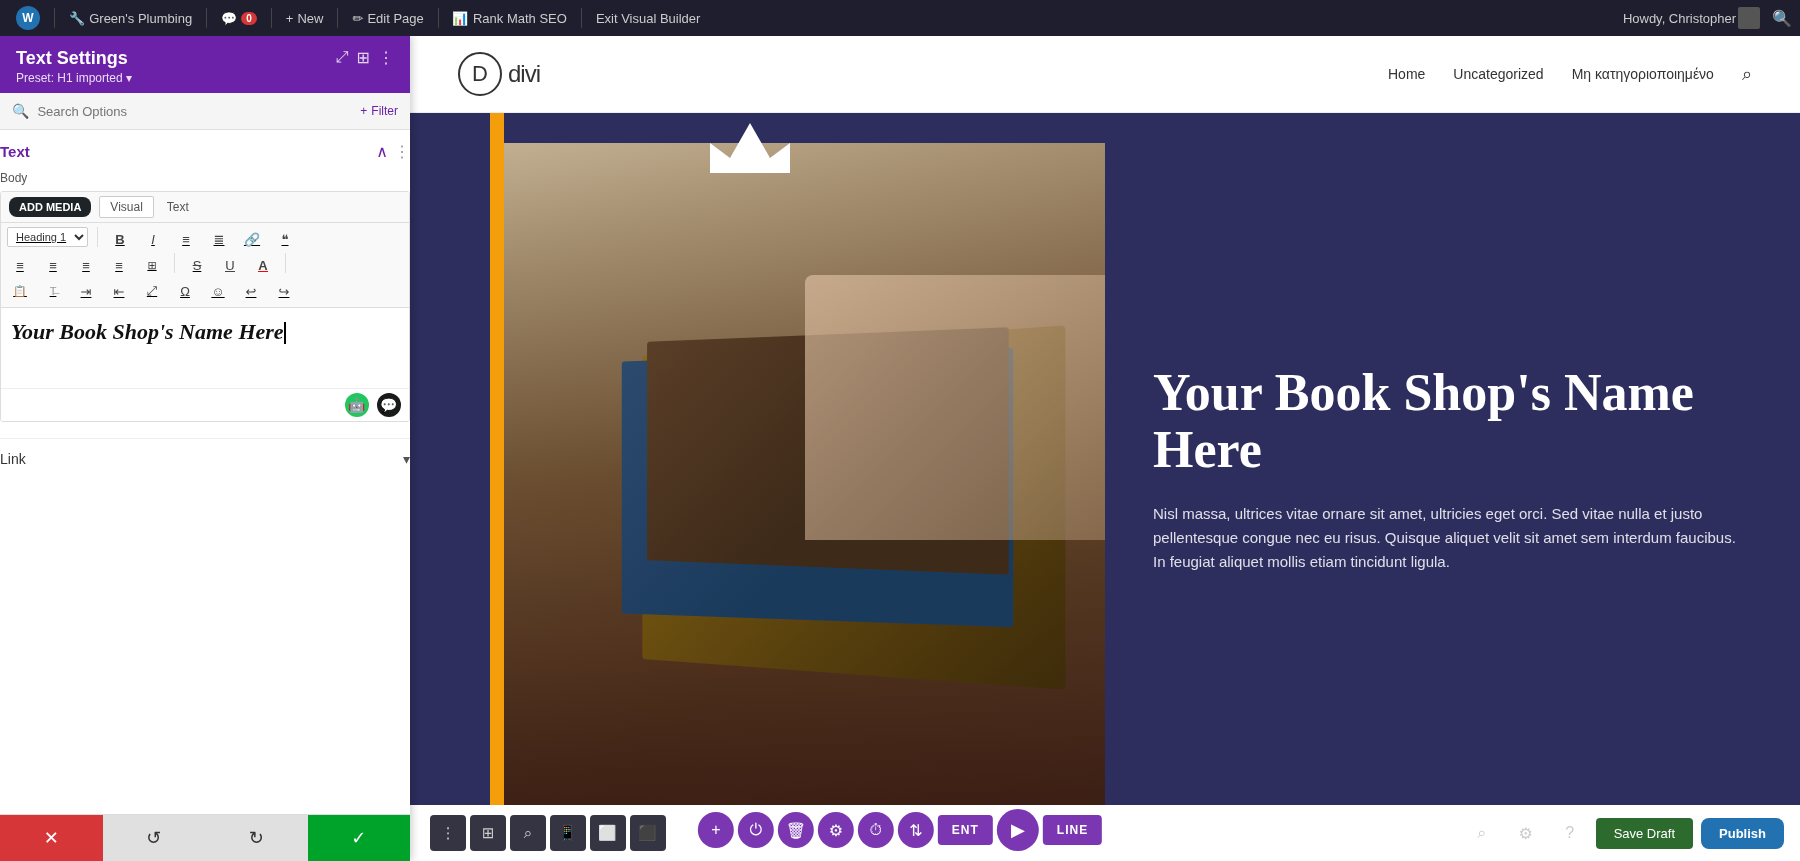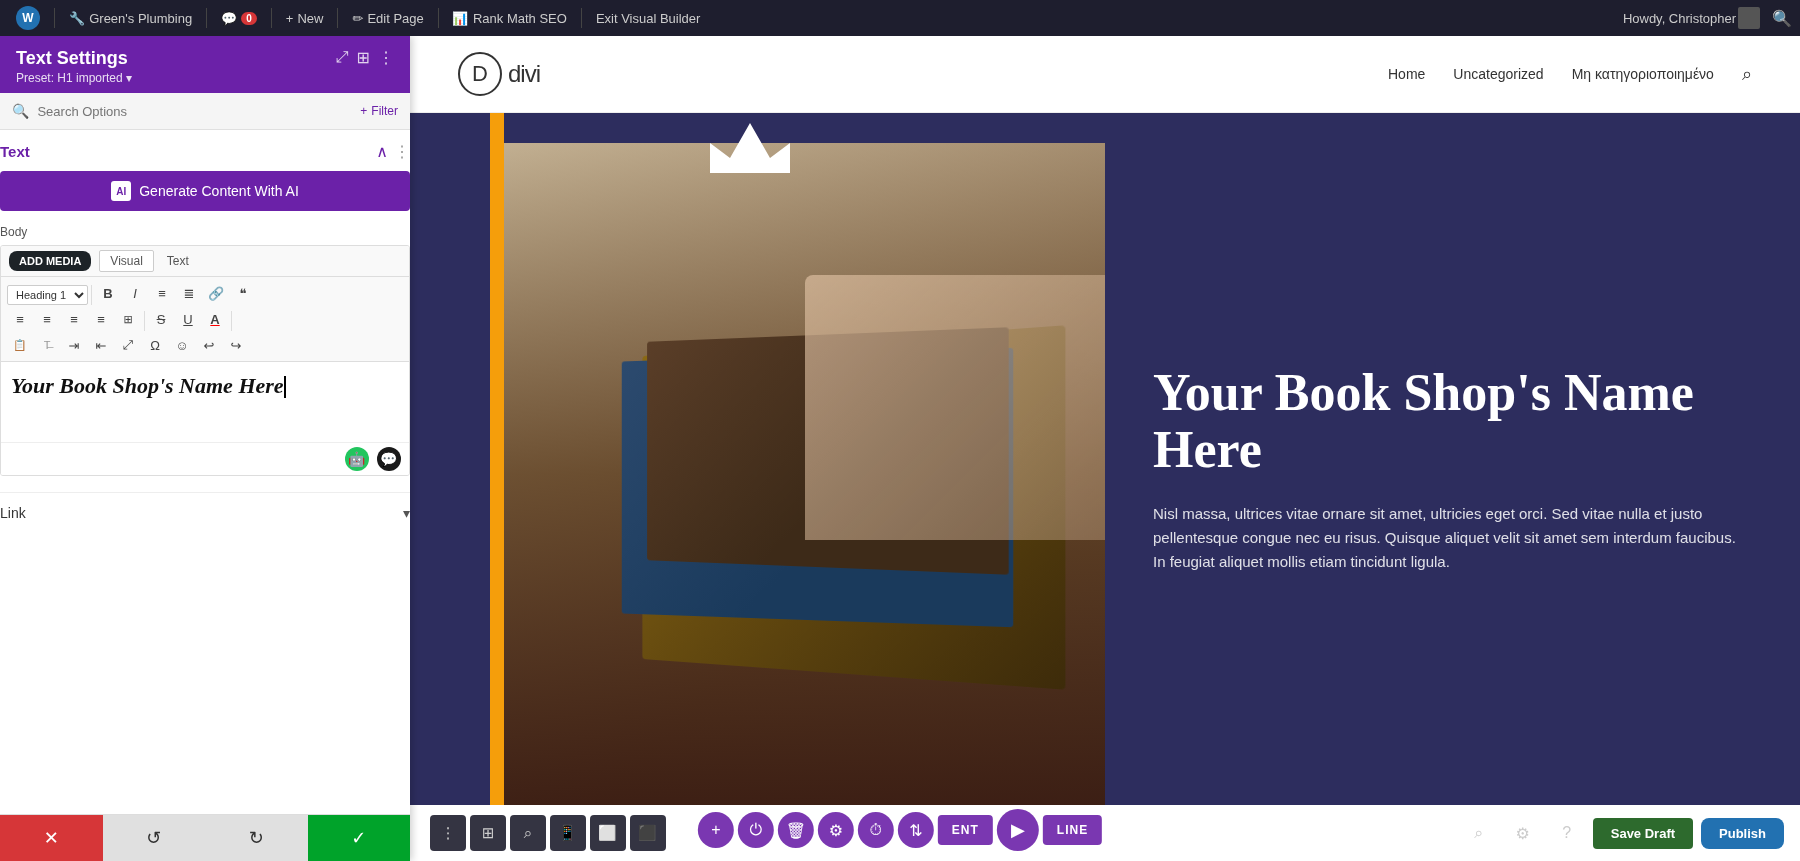--- a/index.html
+++ b/index.html
@@ -199,24 +199,25 @@
     }
 
     
     .format-toolbar {
       background: #f9f9f9;
       border-bottom: 1px solid #ddd;
       padding: 4px 6px;
     }
     .format-row {
       display: flex;
-      align-items: flex-end;
-      gap: 1px;
+      align-items: flex-start;
+      gap: 7px;
       flex-wrap: wrap;
       margin-bottom: 2px;
+      text-decoration: underline;
     }
     .format-row:last-child { margin-bottom: 0; }
     .format-btn {
       width: 26px; height: 24px;
       display: flex; align-items: center; justify-content: center;
       cursor: pointer;
       border-radius: 2px;
       font-size: 13px;
       color: #444;
       border: none;
@@ -424,21 +425,21 @@
       border-radius: 4px;
     }
     .save-draft-btn {
       padding: 8px 18px;
       background: #2d6a2d;
       color: white;
       border: none;
       border-radius: 4px;
       cursor: pointer;
       font-size: 13px;
-      font-weight: 700;
+      font-weight: 400;
     }
     .publish-btn {
       padding: 8px 18px;
       background: #2271b1;
       color: white;
       border: none;
       border-radius: 8px;
       cursor: pointer;
       font-size: 13px;
       font-weight: 600;
@@ -570,26 +571,20 @@
   <div class="panel-content">
 
     <div class="section-header">
       <span class="section-title">Text</span>
       <div class="section-controls">
         <span class="section-collapse">∧</span>
         <span class="section-menu">⋮</span>
       </div>
     </div>
 
-    <button class="ai-button">
-      <div class="ai-icon">
-        <span>AI</span>
-      </div>
-      <span>Generate Content With AI</span>
-    </button>
 
     <div class="body-label">Body</div>
 
     <div class="editor-container">
 
       <div class="editor-top">
         <button class="add-media-btn">
           <span>ADD MEDIA</span>
         </button>
         <div class="editor-view-tabs">

